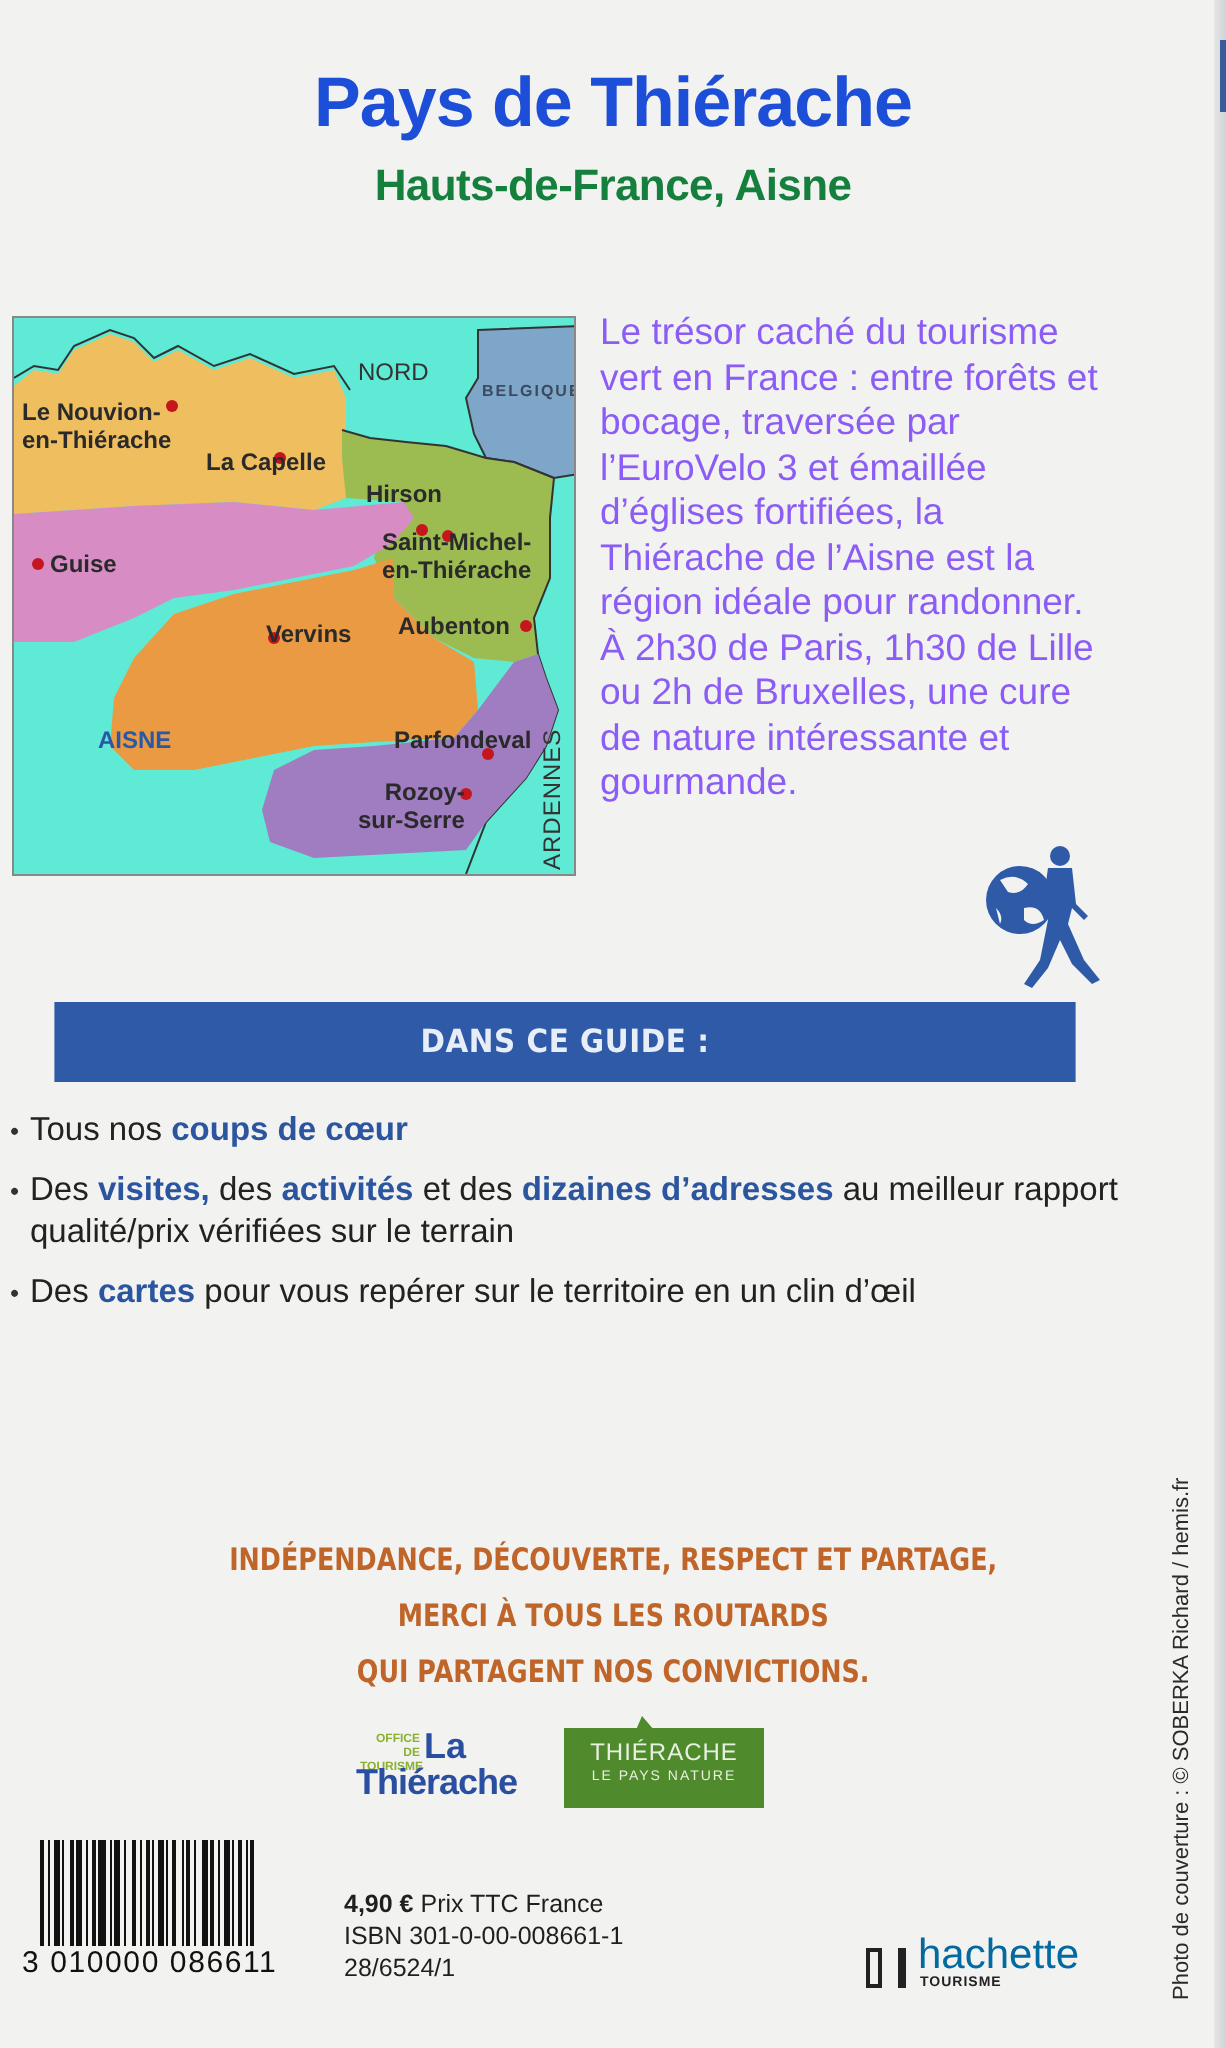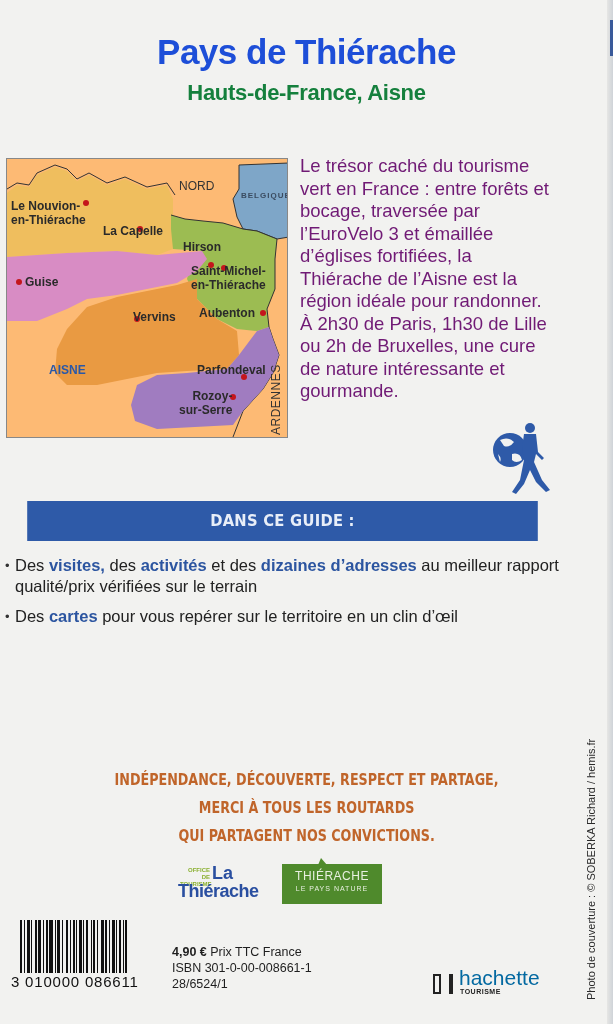--- a/index.html
+++ b/index.html
@@ -22,38 +22,38 @@
     text-align: center; color: #1d4ed8; font-weight: bold;
     font-size: 35px; letter-spacing: -0.5px;
   }
   .subtitle {
     position: absolute; left: 0; width: 613px; top: 80px;
     text-align: center; color: #15803d; font-weight: bold; font-size: 22px;
     letter-spacing: -0.3px;
   }
   .map {
     position: absolute; left: 6px; top: 158px; width: 282px; height: 280px;
-    background: #fdba74; border: 1px solid #888;
+    background: #5eead4; border: 1px solid #888;
     overflow: hidden;
   }
   .map svg { position: absolute; left: 0; top: 0; }
   .map-label {
     position: absolute; font-weight: bold; font-size: 12px; color: #2a2a2a;
     line-height: 14px; white-space: nowrap;
   }
   .map-label.region { font-weight: normal; font-size: 12px; color: #333; }
   .map-label.country { font-size: 8px; letter-spacing: 1px; color: #3a4b60; }
   .map-label.dept { color: #2a58a8; font-size: 12px; }
   .map-label.vert {
     transform: rotate(-90deg); transform-origin: left top; font-weight: normal; color: #333;
     letter-spacing: 0.5px;
   }
   .intro {
     position: absolute; left: 300px; top: 155px; width: 255px;
-    font-size: 18.5px; line-height: 22.5px; color: #701a75;
+    font-size: 18.5px; line-height: 22.5px; color: #8b5cf6;
   }
   .mascot { position: absolute; left: 490px; top: 420px; }
   .guide-banner {
     position: absolute; left: 5px; top: 501px; width: 555px; height: 40px;
     background: #2e5aa8; color: #e8eef8;
     text-align: center; font-weight: bold; font-size: 16px; line-height: 40px;
     letter-spacing: 0.3px;
     font-family: "DejaVu Sans", sans-serif;
     transform: scaleX(0.92);
   }
@@ -185,20 +185,21 @@
 <svg class="mascot" width="70" height="78" viewBox="0 0 70 78">
   <circle cx="20" cy="30" r="17" fill="#2e5aa8"></circle>
   <path d="M10,20 Q18,16 24,22 Q20,28 14,26 Z M22,34 Q30,32 32,40 Q26,44 22,40 Z M8,34 Q12,38 10,42 Z" fill="#f2f2f0"></path>
   <circle cx="40" cy="8" r="5" fill="#2e5aa8"></circle>
   <path d="M34,14 L46,14 L48,32 L54,38 L52,40 L46,34 L44,42 L52,60 L60,70 L56,72 L46,62 L40,50 L34,64 L26,74 L22,72 L30,60 L34,40 L32,28 Z" fill="#2e5aa8"></path>
 </svg>
 
 <div class="guide-banner">DANS CE GUIDE :</div>
 
 <ul class="guide-list">
+  <li><span>Tous nos </span><span class="hl">coups de cœur</span></li>
   <li><span>Des </span><span class="hl">visites,</span><span> des </span><span class="hl">activités</span><span> et des </span><span class="hl">dizaines d’adresses</span><span> au meilleur rapport qualité/prix vérifiées sur le terrain</span></li>
   <li><span>Des </span><span class="hl">cartes</span><span> pour vous repérer sur le territoire en un clin d’œil</span></li>
 </ul>
 
 <div class="motto">
   <div>INDÉPENDANCE, DÉCOUVERTE, RESPECT ET PARTAGE,</div>
   <div>MERCI À TOUS LES ROUTARDS</div>
   <div>QUI PARTAGENT NOS CONVICTIONS.</div>
 </div>
 

